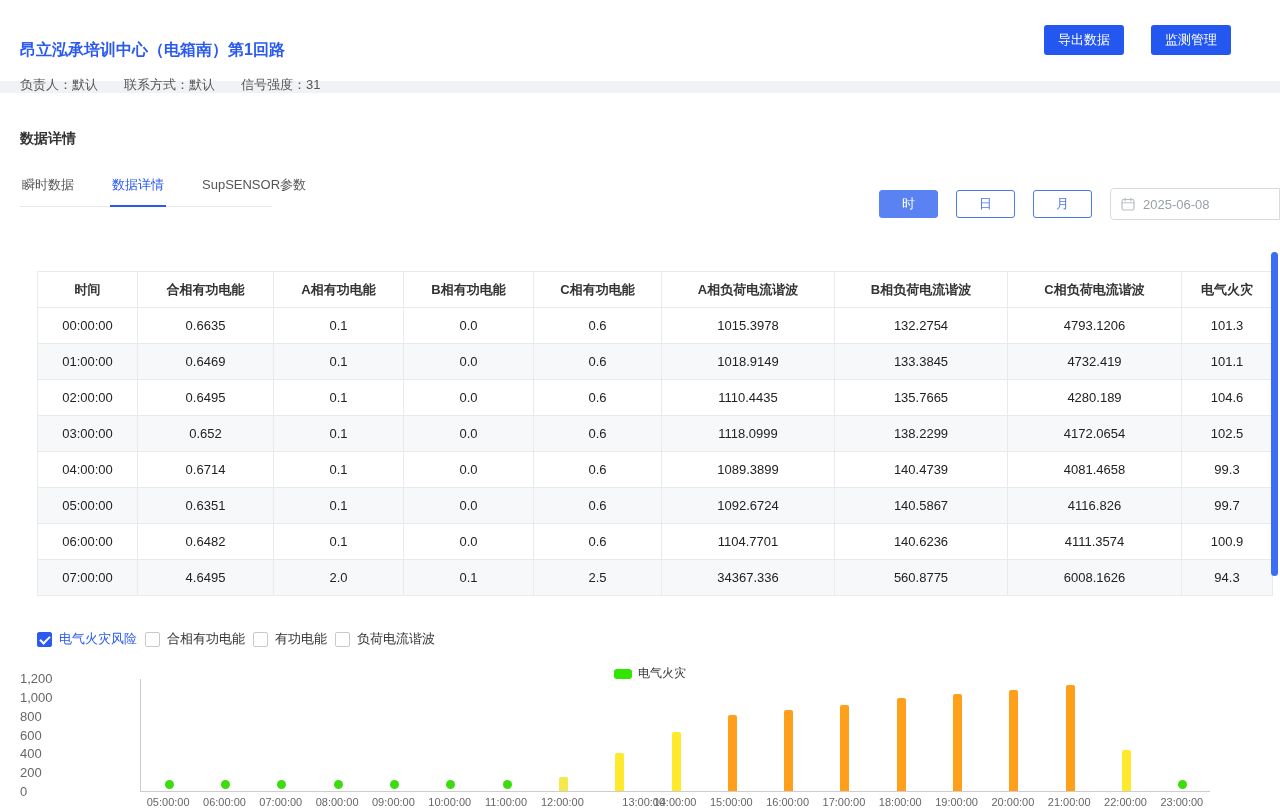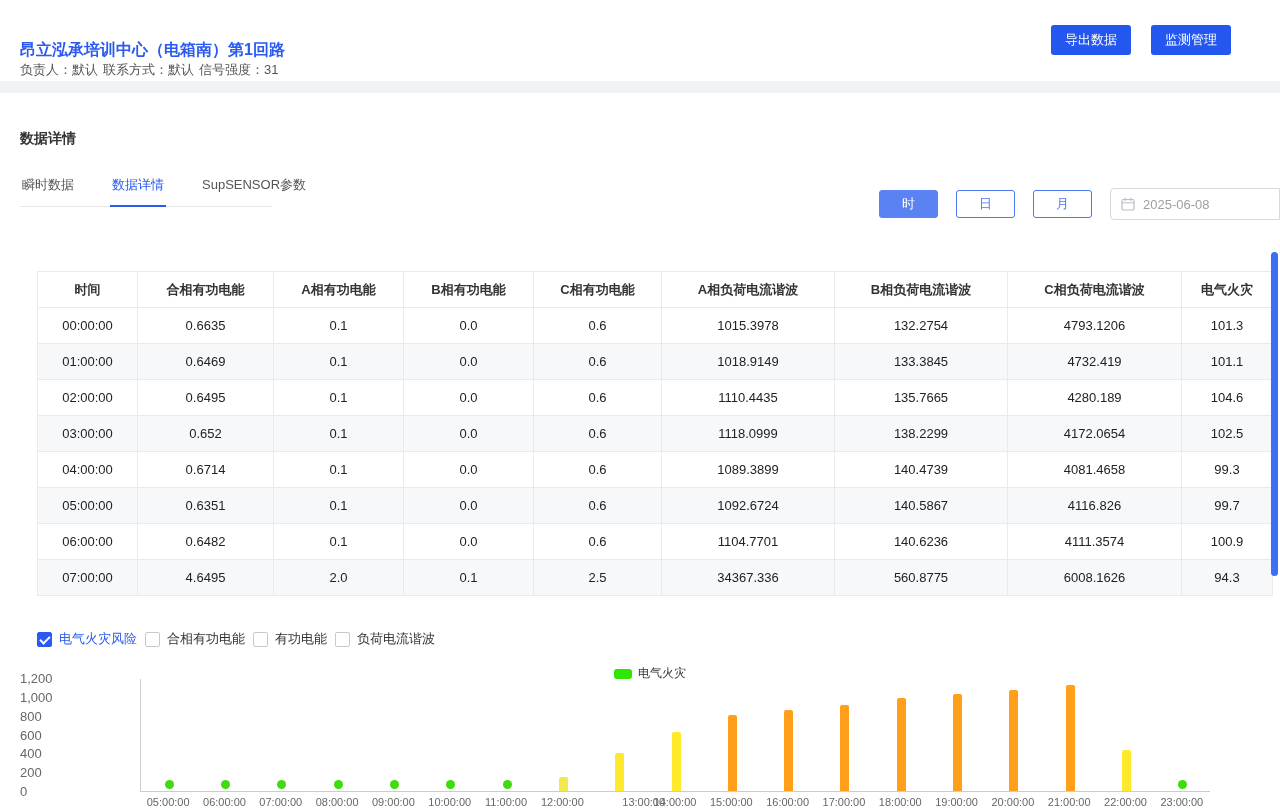--- a/index.html
+++ b/index.html
@@ -3,23 +3,23 @@
 <meta charset="utf-8">
 <style>
   * { margin:0; padding:0; box-sizing:border-box; }
   html,body { width:1280px; height:808px; background:#fff;
     font-family:"Liberation Sans","DejaVu Sans",sans-serif; color:#333; overflow:hidden; }
   .page { position:relative; width:1280px; height:808px; }
 
   
   .topbar { position:relative; height:81px; padding:12px 20px 0 20px; }
   .page-title { color:#2a5af0; font-size:16px; font-weight:bold;margin-top:28px; }
-  .info-row { font-size:13px; color:#555; display:flex; gap:5px; }
+  .info-row { margin-top:15px; font-size:13px; color:#555; display:flex; gap:26px; }
   .info-row b { font-weight:normal; color:#555; }
-  .top-actions { position:absolute; right:49px; top:25px; display:flex; gap:20px; }
+  .top-actions { position:absolute; right:49px; top:25px; display:flex; gap:27px; }
   .btn-primary { background:#2457f0; color:#fff; border:none; font-size:13px;
     height:30px; padding:0 14px; border-radius:3px; cursor:pointer; }
 
   .band { height:12px; background:#f0f2f5; }
 
   .content { position:relative; padding-left:20px; }
   .section-title { padding-top:36px; font-size:14px; font-weight:bold; color:#333; line-height:18px; }
 
   .tabs { display:flex; gap:34px; margin-top:20px; border-bottom:1px solid #e8e8e8; width:252px; }
   .tab { font-size:13px; color:#555; padding:9px 2px 12px; cursor:pointer; position:relative; white-space:nowrap; }

